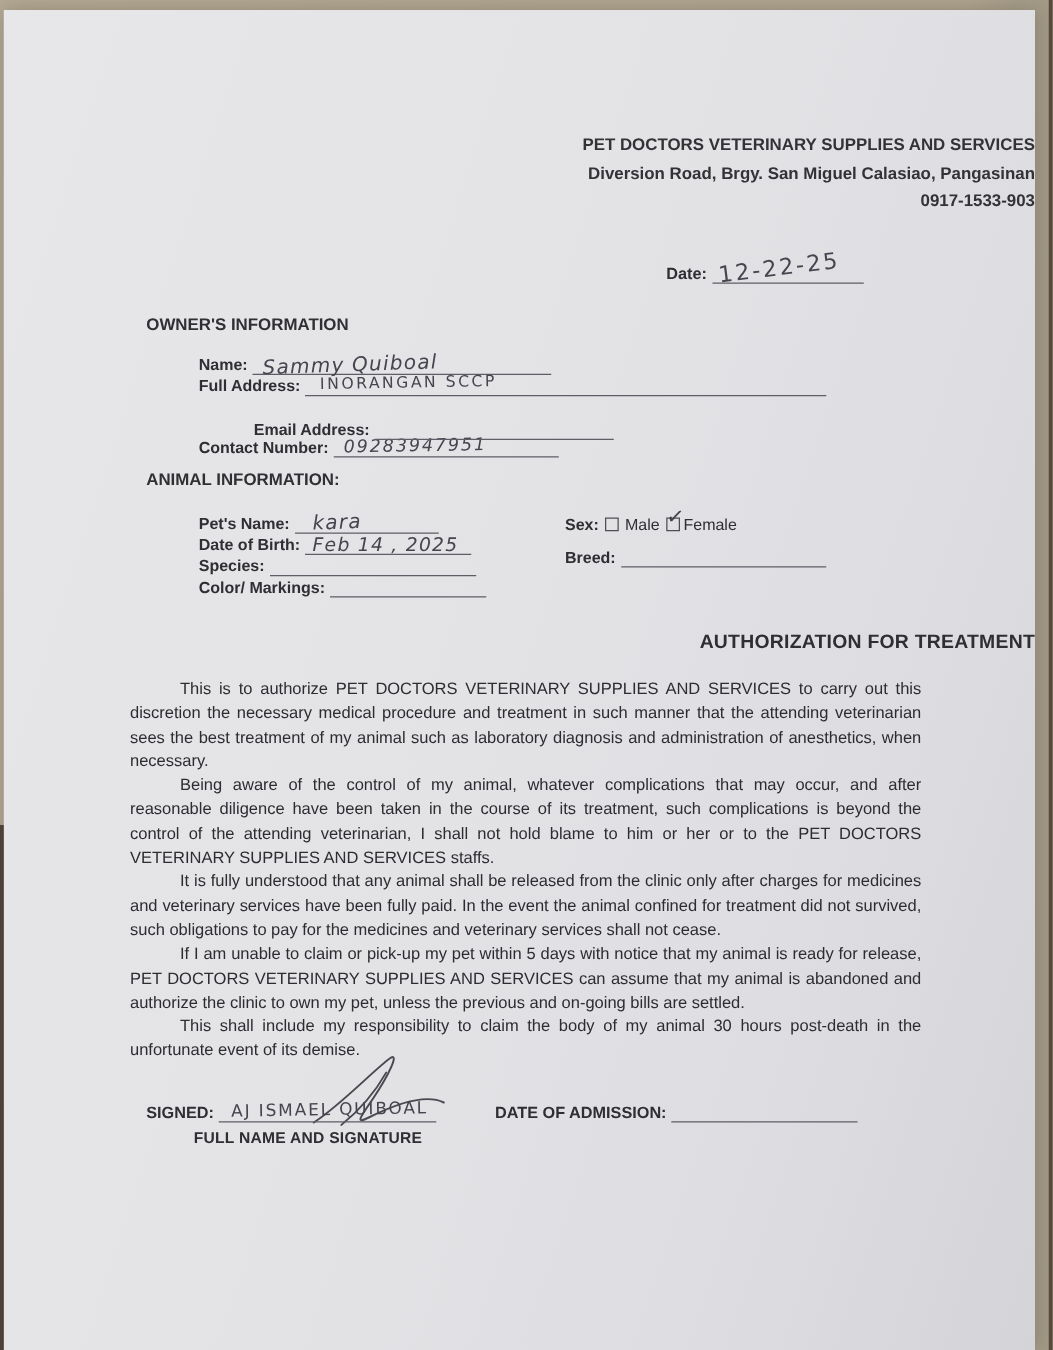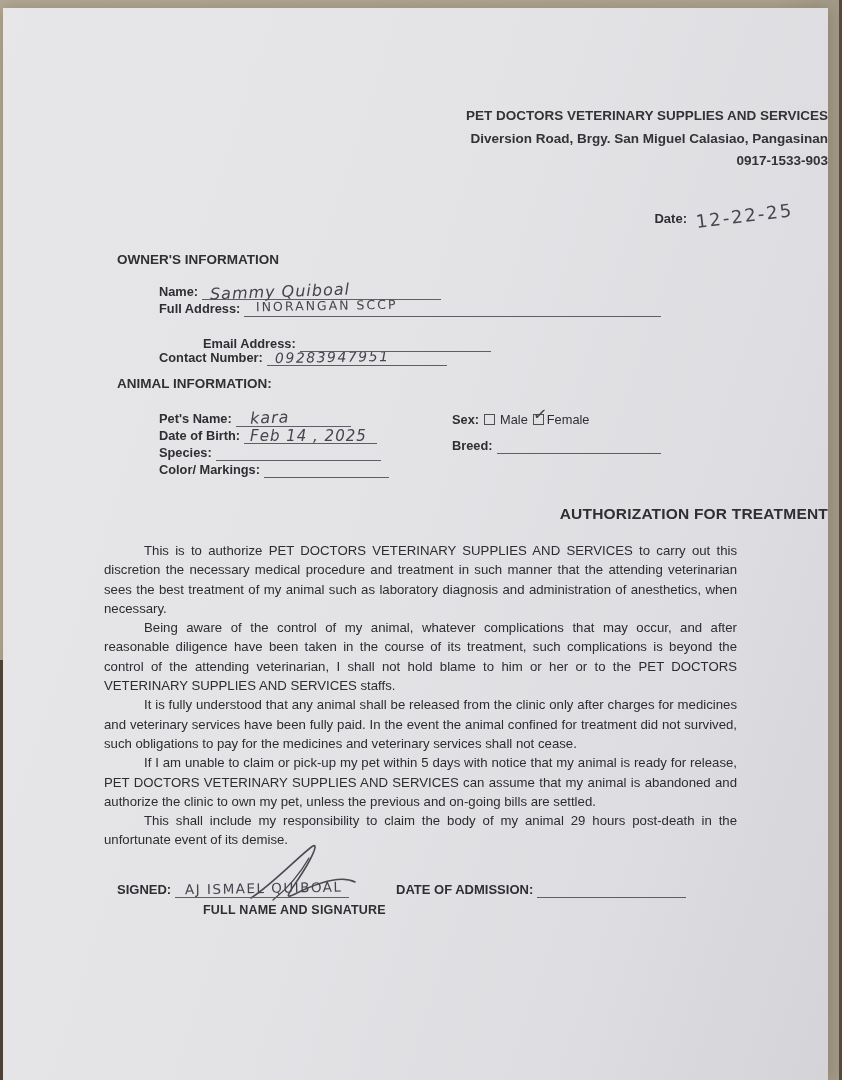--- a/index.html
+++ b/index.html
@@ -68,21 +68,21 @@
 
 <div class="scene">
   <div class="paper">
 
     <div class="abs center clinic-header">
       <div>PET DOCTORS VETERINARY SUPPLIES AND SERVICES</div>
       <div>Diversion Road, Brgy. San Miguel Calasiao, Pangasinan</div>
       <div>0917-1533-903</div>
     </div>
 
-    <div class="abs frow" style="left:530px;top:203px;width:158px;flex-direction:column;">
+    <div class="abs frow" style="left:530px;top:203px;width:158px;">
       <span class="lbl" style="font-size:13px;">Date:</span>
       <span class="line">
         <span class="hw hw-date">12-22-25</span>
       </span>
     </div>
 
     <div class="abs sec-head" style="left:114px;top:244px;">OWNER'S INFORMATION</div>
 
     <div class="abs frow" style="left:156px;top:276px;width:282px;">
       <span class="lbl">Name:</span>
@@ -159,35 +159,35 @@
       </span>
     </div>
 
     <div class="abs center doc-title">AUTHORIZATION FOR TREATMENT</div>
 
     <div class="abs body-text">
       <p>This is to authorize PET DOCTORS VETERINARY SUPPLIES AND SERVICES to carry out this discretion the necessary medical procedure and treatment in such manner that the attending veterinarian sees the best treatment of my animal such as laboratory diagnosis and administration of anesthetics, when necessary.</p>
       <p>Being aware of the control of my animal, whatever complications that may occur, and after reasonable diligence have been taken in the course of its treatment, such complications is beyond the control of the attending veterinarian, I shall not hold blame to him or her or to the PET DOCTORS VETERINARY SUPPLIES AND SERVICES staffs.</p>
       <p>It is fully understood that any animal shall be released from the clinic only after charges for medicines and veterinary services have been fully paid. In the event the animal confined for treatment did not survived, such obligations to pay for the medicines and veterinary services shall not cease.</p>
       <p>If I am unable to claim or pick-up my pet within 5 days with notice that my animal is ready for release, PET DOCTORS VETERINARY SUPPLIES AND SERVICES can assume that my animal is abandoned and authorize the clinic to own my pet, unless the previous and on-going bills are settled.</p>
-      <p>This shall include my responsibility to claim the body of my animal 29 hours post-death in the unfortunate event of its demise.</p>
+      <p>This shall include my responsibility to claim the body of my animal 30 hours post-death in the unfortunate event of its demise.</p>
     </div>
 
     <svg class="abs flourish" style="left:240px;top:836px;" width="120" height="58" viewBox="0 0 120 58">
       <path d="M8,54 C30,40 60,8 70,2 C76,-1 68,16 56,34 C46,49 40,56 52,50 C70,41 96,30 112,38" fill="none" stroke="#4a4a52" stroke-width="1.6" stroke-linecap="round"></path>
       <path d="M30,56 C45,44 58,28 66,14" fill="none" stroke="#4a4a52" stroke-width="1.4" stroke-linecap="round"></path>
     </svg>
 
     <div class="abs frow" style="left:114px;top:874px;width:232px;">
       <span class="lbl" style="font-size:13px;">SIGNED:</span>
       <span class="line">
         <span class="hw hw-signed">AJ ISMAEL QUIBOAL</span>
       </span>
     </div>
-    <div class="abs caption" style="left:152px;top:895px;margin-left:48px;">FULL NAME AND SIGNATURE</div>
+    <div class="abs caption" style="left:152px;top:895px;">FULL NAME AND SIGNATURE</div>
 
     <div class="abs frow" style="left:393px;top:874px;width:290px;">
       <span class="lbl" style="font-size:13px;">DATE OF ADMISSION:</span>
       <span class="line">
         <span class="hw"></span>
       </span>
     </div>
 
   </div>
   <div class="edge-right"></div>

